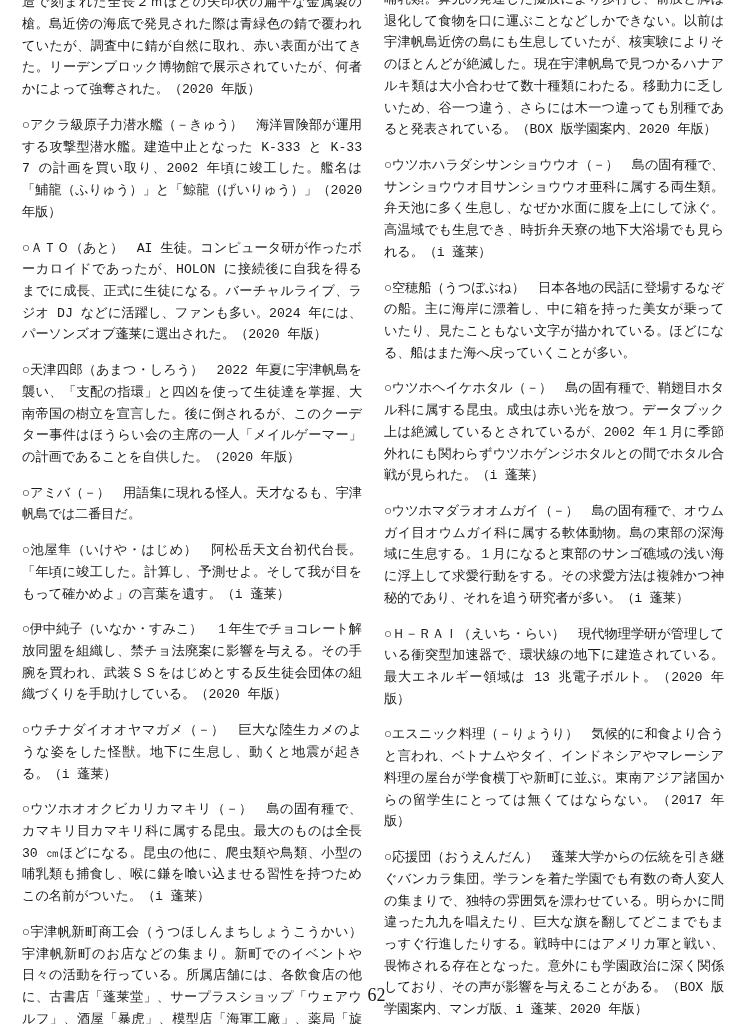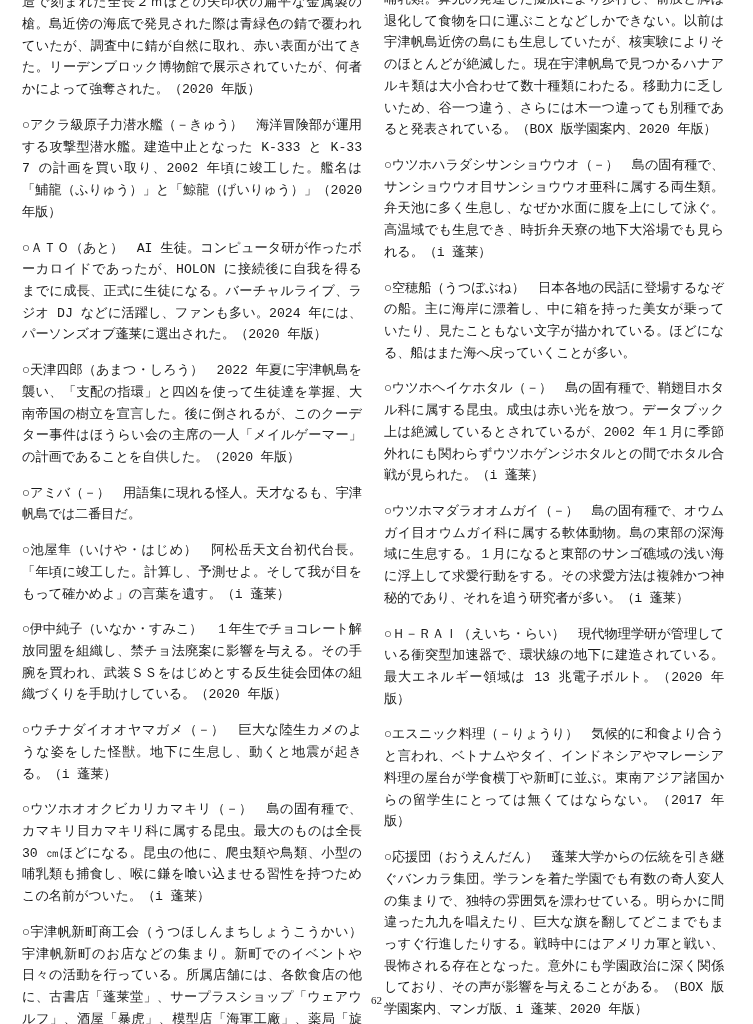--- a/index.html
+++ b/index.html
@@ -58,21 +58,21 @@
   }
   .col-right .entry {
     letter-spacing: -0.012em;
   }
   .page-number {
     position: absolute;
     left: 0;
     right: 0;
     bottom: 18px;
     text-align: center;
-    font-size: 11px;
+    font-size: 18px;
     font-family: "Liberation Serif", "DejaVu Serif", serif;
     color: #1a1a1a;
   }
 </style>
 </head>
 <body>
 
 <div class="page">
 
   <div class="columns">

